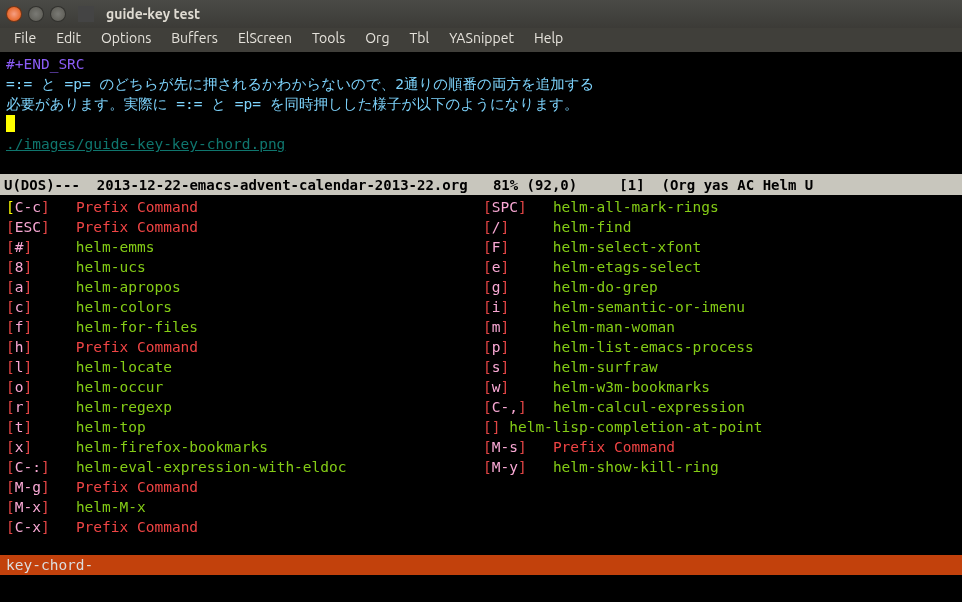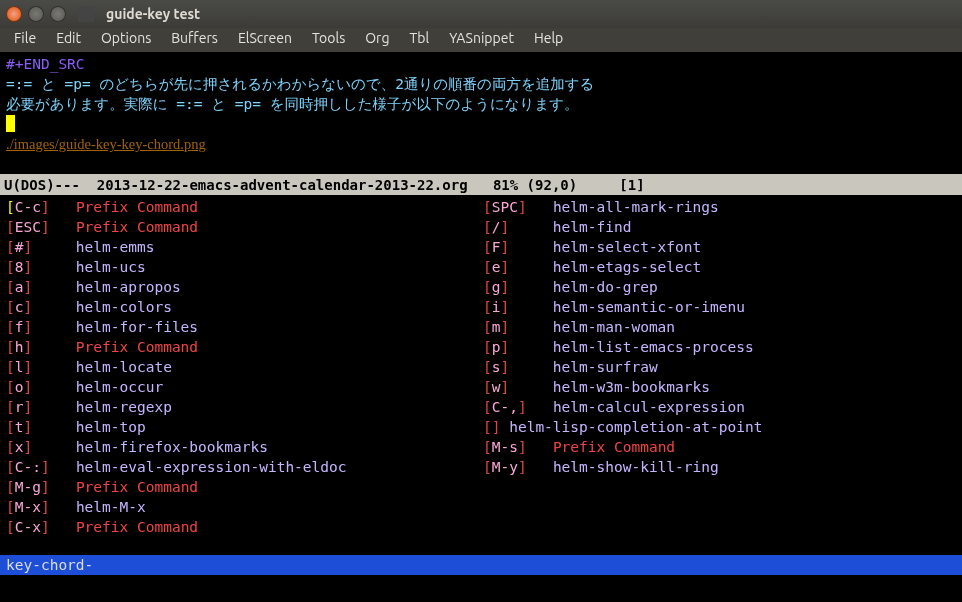--- a/index.html
+++ b/index.html
@@ -51,21 +51,21 @@
       color: #e6e3dc;
     }
     .menubar > div { padding: 2px 10px; }
     .buffer {
       padding: 2px 6px 0 6px;
       line-height: 20px;
       background:#000;
     }
     .src-end { color: #8b5cf6; }
     .txt { color: #7dd3fc; white-space: pre; }
-    .link { color:#a16207; text-decoration: underline; font-family: Liberation Serif, serif; }
+    .link { color:#0f766e; text-decoration: underline; }
     .cursor {
       display:inline-block;
       width: 9px; height: 17px;
       background: #ffff00;
       vertical-align: text-bottom;
     }
     .modeline {
       background: #c8c6bd;
       color: #000;
       height: 21px;
@@ -83,27 +83,27 @@
       line-height: 20px;
       background:#000;
       column-count: 2;
       column-gap: 4px;
       height: 360px;
       column-fill: auto;
     }
     .entry { white-space: pre; }
     .entry .br { color:#e24545; }
     .entry .key { color:#f9a8d4; }
-    .entry .cmd { color:#c4b5fd; }
+    .entry .cmd { color:#84cc16; }
     .entry .pfx { color:#ef4444; }
     .entry.first .br:first-child { color:#ffff00; }
     .minibuffer {
       padding: 2px 6px;
       color:#ddd;
-      background:#1d4ed8;
+      background:#c2410c;
     }
   </style>
 </head>
 <body>
 
 <div class="titlebar">
   <span class="win-btn win-close"></span>
   <span class="win-btn win-min"></span>
   <span class="win-btn win-max"></span>
   <span class="titlebar-icon"></span>
@@ -131,20 +131,21 @@
   <div><span class="link">./images/guide-key-key-chord.png</span></div>
   <div>&nbsp;</div>
 </div>
 
 <div class="modeline">
   <span>U(DOS)--- </span>
   <span class="fname"> 2013-12-22-emacs-advent-calendar-2013-22.org </span>
   <span>  81% </span>
   <span>(92,0)</span>
   <span>     [1]  </span>
+  <span>(Org yas AC Helm U</span>
 </div>
 
 <div class="guide" id="guide-container">
     <div class="entry first"><span class="br">[</span><span class="key">C-c</span><span class="br">]</span><span class="cmd">   </span><span class="pfx">Prefix Command</span></div>
     <div class="entry"><span class="br">[</span><span class="key">ESC</span><span class="br">]</span><span class="cmd">   </span><span class="pfx">Prefix Command</span></div>
     <div class="entry"><span class="br">[</span><span class="key">#</span><span class="br">]</span><span class="cmd">     </span><span class="cmd">helm-emms</span></div>
     <div class="entry"><span class="br">[</span><span class="key">8</span><span class="br">]</span><span class="cmd">     </span><span class="cmd">helm-ucs</span></div>
     <div class="entry"><span class="br">[</span><span class="key">a</span><span class="br">]</span><span class="cmd">     </span><span class="cmd">helm-apropos</span></div>
     <div class="entry"><span class="br">[</span><span class="key">c</span><span class="br">]</span><span class="cmd">     </span><span class="cmd">helm-colors</span></div>
     <div class="entry"><span class="br">[</span><span class="key">f</span><span class="br">]</span><span class="cmd">     </span><span class="cmd">helm-for-files</span></div>

